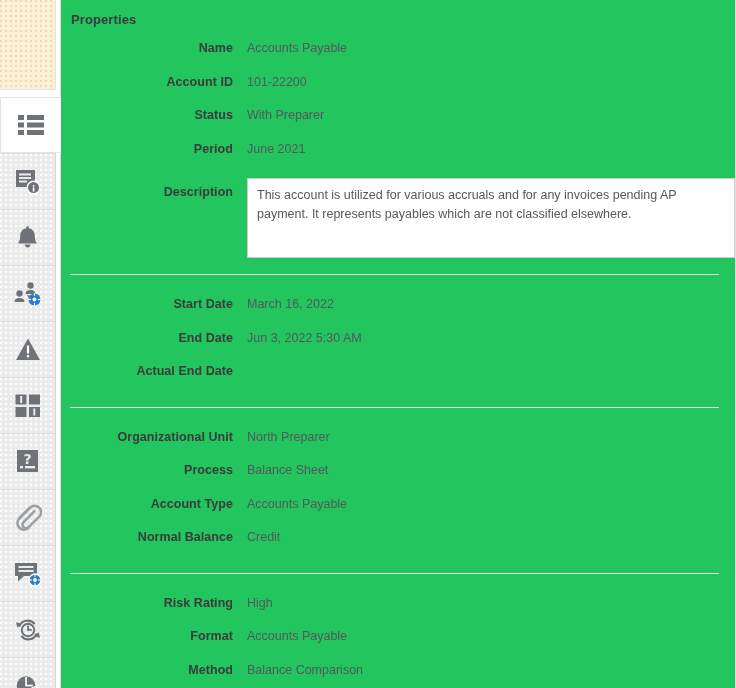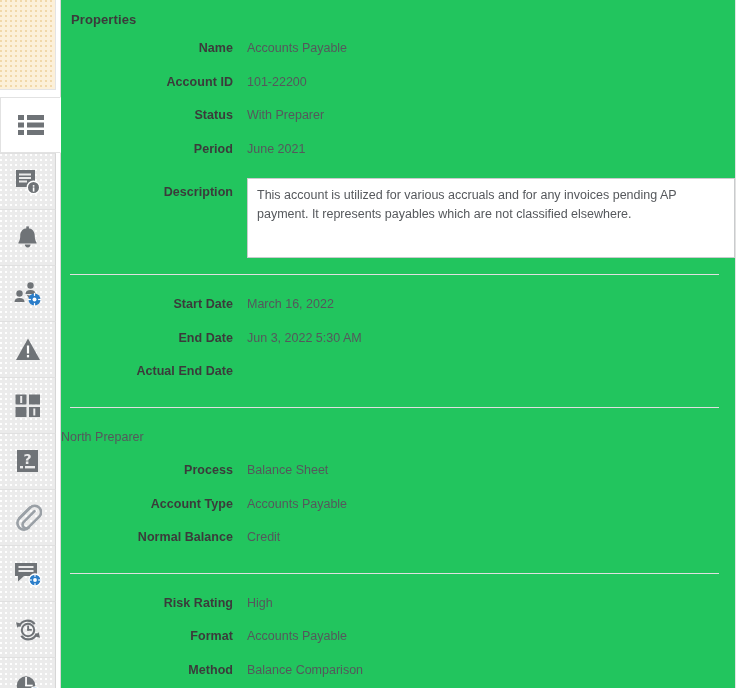--- a/index.html
+++ b/index.html
@@ -386,20 +386,21 @@
           <div class="row-value"></div>
         </div>
       </div>
 
       <div class="gap-before"></div>
       <div class="divider"></div>
       <div class="gap-after"></div>
 
       <div>
         <div class="row">
+          <div class="row-label">Organizational Unit</div>
           <div class="row-value">North Preparer</div>
         </div>
         <div class="row">
           <div class="row-label">Process</div>
           <div class="row-value">Balance Sheet</div>
         </div>
         <div class="row">
           <div class="row-label">Account Type</div>
           <div class="row-value">Accounts Payable</div>
         </div>

